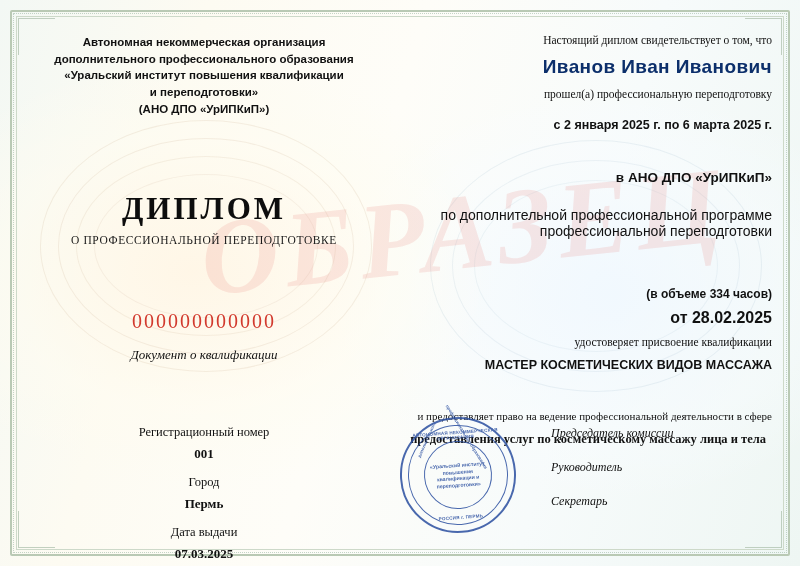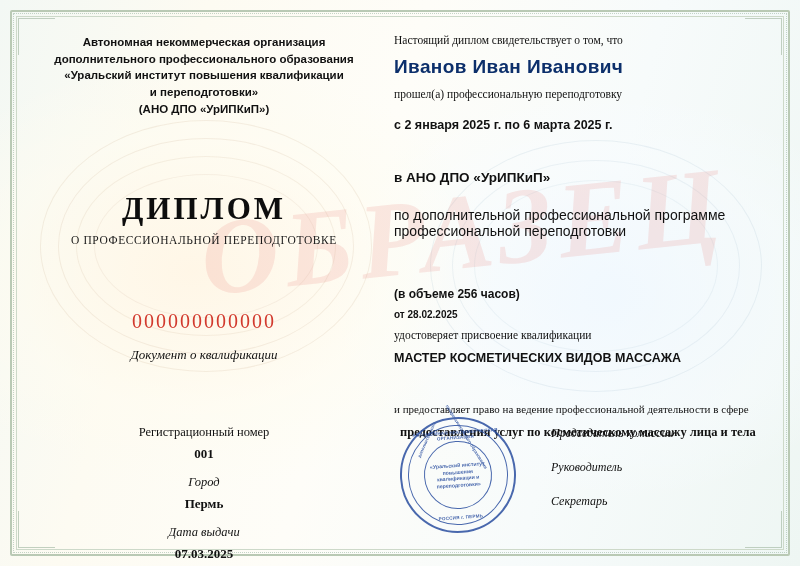--- a/index.html
+++ b/index.html
@@ -93,21 +93,21 @@
   }
   .col-left {
     width: 352px;
     padding-top: 8px;
     text-align: center;
   }
   .col-right {
     flex: 1;
     padding-top: 8px;
     padding-left: 14px;
-    text-align: left;
+    text-align: right;
   }
 
   
   .org-name {
     font-family: "Liberation Sans", sans-serif;
     font-size: 11.5px;
     font-weight: bold;
     color: #111;
     line-height: 1.45;
     padding: 0 14px;
@@ -150,21 +150,21 @@
     color: #111;
   }
   .reg-label {
     font-size: 12.5px;
   }
   .reg-value {
     font-size: 13px;
     font-weight: bold;
     margin-top: 6px;
   }
-  .reg-gap { margin-top: 13px; font-style: italic; }
+  .reg-gap { margin-top: 13px; }
 
   
   .r-small {
     font-family: "Liberation Serif", serif;
     font-size: 11.5px;
     color: #111;
   }
   .r-name {
     margin-top: 10px;
     font-family: "Liberation Sans", sans-serif;
@@ -215,21 +215,21 @@
   }
   .r-commission {
     margin-top: 10px;
     font-family: "Liberation Serif", serif;
     font-size: 11.5px;
     color: #111;
   }
   .r-commission-date {
     margin-top: 8px;
     font-family: "Liberation Sans", sans-serif;
-    font-size: 10px;
+    font-size: 16px;
     font-weight: bold;
     color: #111;
   }
   .r-certifies {
     margin-top: 9px;
     font-family: "Liberation Serif", serif;
     font-size: 11.5px;
     color: #111;
   }
   .r-qualification {
@@ -381,21 +381,21 @@
       </div>
     </div>
 
     <div class="col-right">
       <div class="r-small">Настоящий диплом свидетельствует о том, что</div>
       <div class="r-name">Иванов Иван Иванович</div>
       <div class="r-retrain">прошел(а) профессиональную переподготовку</div>
       <div class="r-dates">с 2 января 2025 г. по 6 марта 2025 г.</div>
       <div class="r-org">в АНО ДПО «УрИПКиП»</div>
       <div class="r-prog-label">по дополнительной профессиональной программе профессиональной переподготовки</div>
-      <div class="r-hours">(в объеме 256 часов)</div>
+      <div class="r-hours">(в объеме 334 часов)</div>
       <div class="r-commission-date">от  28.02.2025</div>
       <div class="r-certifies">удостоверяет присвоение квалификации</div>
       <div class="r-qualification">МАСТЕР КОСМЕТИЧЕСКИХ ВИДОВ МАССАЖА</div>
       <div class="r-rights">и предоставляет право на ведение профессиональной деятельности в сфере</div>
       <div class="r-sphere">предоставления услуг по косметическому массажу лица и тела</div>
     </div>
   </div>
 
   <div class="stamp">
     <div class="stamp-top-text">АВТОНОМНАЯ НЕКОММЕРЧЕСКАЯ ОРГАНИЗАЦИЯ</div>

